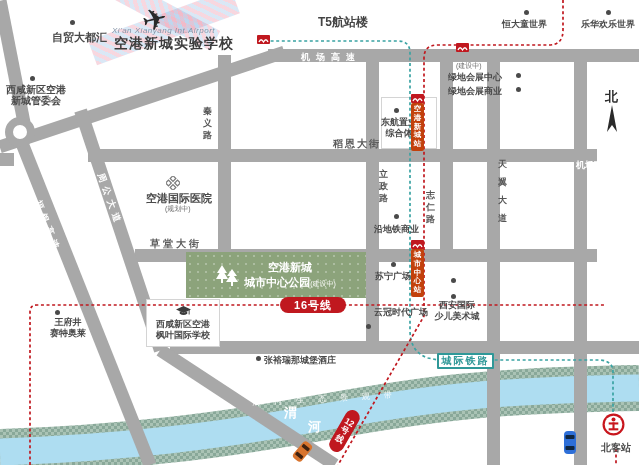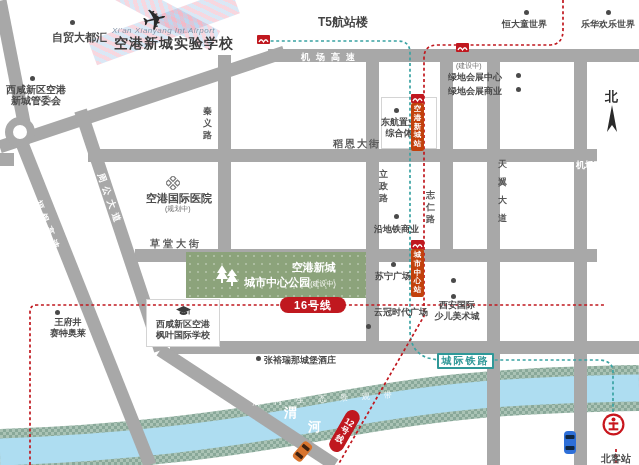--- a/index.html
+++ b/index.html
@@ -79,21 +79,21 @@
   <div class="block" style="left:381px;top:97px;width:56px;height:52px;"></div>
 
 
   <div class="block" id="park-block" style="left:186px;top:252px;width:180px;height:46px;">
     <svg width="22" height="24" viewBox="0 0 22 24" style="margin-right:6px;">
       <path d="M6,2 L11,10 H1 Z M6,6 L12,16 H0 Z" fill="#fff"></path>
       <rect x="5" y="16" width="2" height="4" fill="#fff"></rect>
       <path d="M16,6 L21,13 H11 Z M16,10 L22,19 H10 Z" fill="#fff"></path>
       <rect x="15" y="19" width="2" height="4" fill="#fff"></rect>
     </svg>
-    <div style="text-align:right;">
+    <div style="text-align:center;">
       <div style="font-size:11px;font-weight:bold;line-height:13px;">空港新城</div>
       <div style="line-height:13px;">
         <span style="font-size:11px;font-weight:bold;">城市中心公园</span><span style="font-size:7px;">(建设中)</span>
       </div>
     </div>
   </div>
 
   <div class="block" style="left:146px;top:299px;width:74px;height:48px;display:flex;flex-direction:column;align-items:center;justify-content:center;">
     <svg width="15" height="11" viewBox="0 0 18 13">
       <path d="M9,0 L18,4.2 9,8.4 0,4.2 Z" fill="#3c3c3c"></path>
@@ -227,21 +227,21 @@
   <div class="badge-teal" style="left:437px;top:353px;width:57px;height:16px;font-size:10px;letter-spacing:2px;">城际铁路</div>
 
   <svg class="abs" style="left:602px;top:413px;" width="23" height="23" viewBox="0 0 22 22">
     <circle cx="11" cy="11" r="10.5" fill="#c8161d"></circle>
     <circle cx="11" cy="11" r="8.4" fill="#fff"></circle>
     <circle cx="11" cy="6.3" r="1.9" fill="#c8161d"></circle>
     <rect x="6.4" y="9" width="9.2" height="2" fill="#c8161d"></rect>
     <rect x="10" y="9" width="2" height="7" fill="#c8161d"></rect>
     <rect x="6.4" y="14.6" width="9.2" height="2" fill="#c8161d"></rect>
   </svg>
-  <div class="poi" style="left:601px;top:441px;font-size:10px;margin-top:11px;">北客站</div>
+  <div class="poi" style="left:601px;top:441px;font-size:10px;">北客站</div>
 
   <div class="abs" style="left:252px;top:393px;font-size:8px;color:rgba(255,255,255,.85);letter-spacing:14px;white-space:nowrap;transform:rotate(-3deg);">渭河生态景观带</div>
   <div class="abs" style="left:284px;top:404px;font-size:13px;font-weight:bold;color:#fff;">渭</div>
   <div class="abs" style="left:308px;top:418px;font-size:13px;font-weight:bold;color:#fff;">河</div>
 
   <div class="abs" style="left:605px;top:88px;font-size:13px;font-weight:bold;color:#2b2b2b;">北</div>
   <svg class="abs" style="left:606px;top:105px;" width="12" height="28" viewBox="0 0 12 28">
     <path d="M6,0 L11,27 L6,20 L1,27 Z" fill="#2b2b2b"></path>
   </svg>
 

